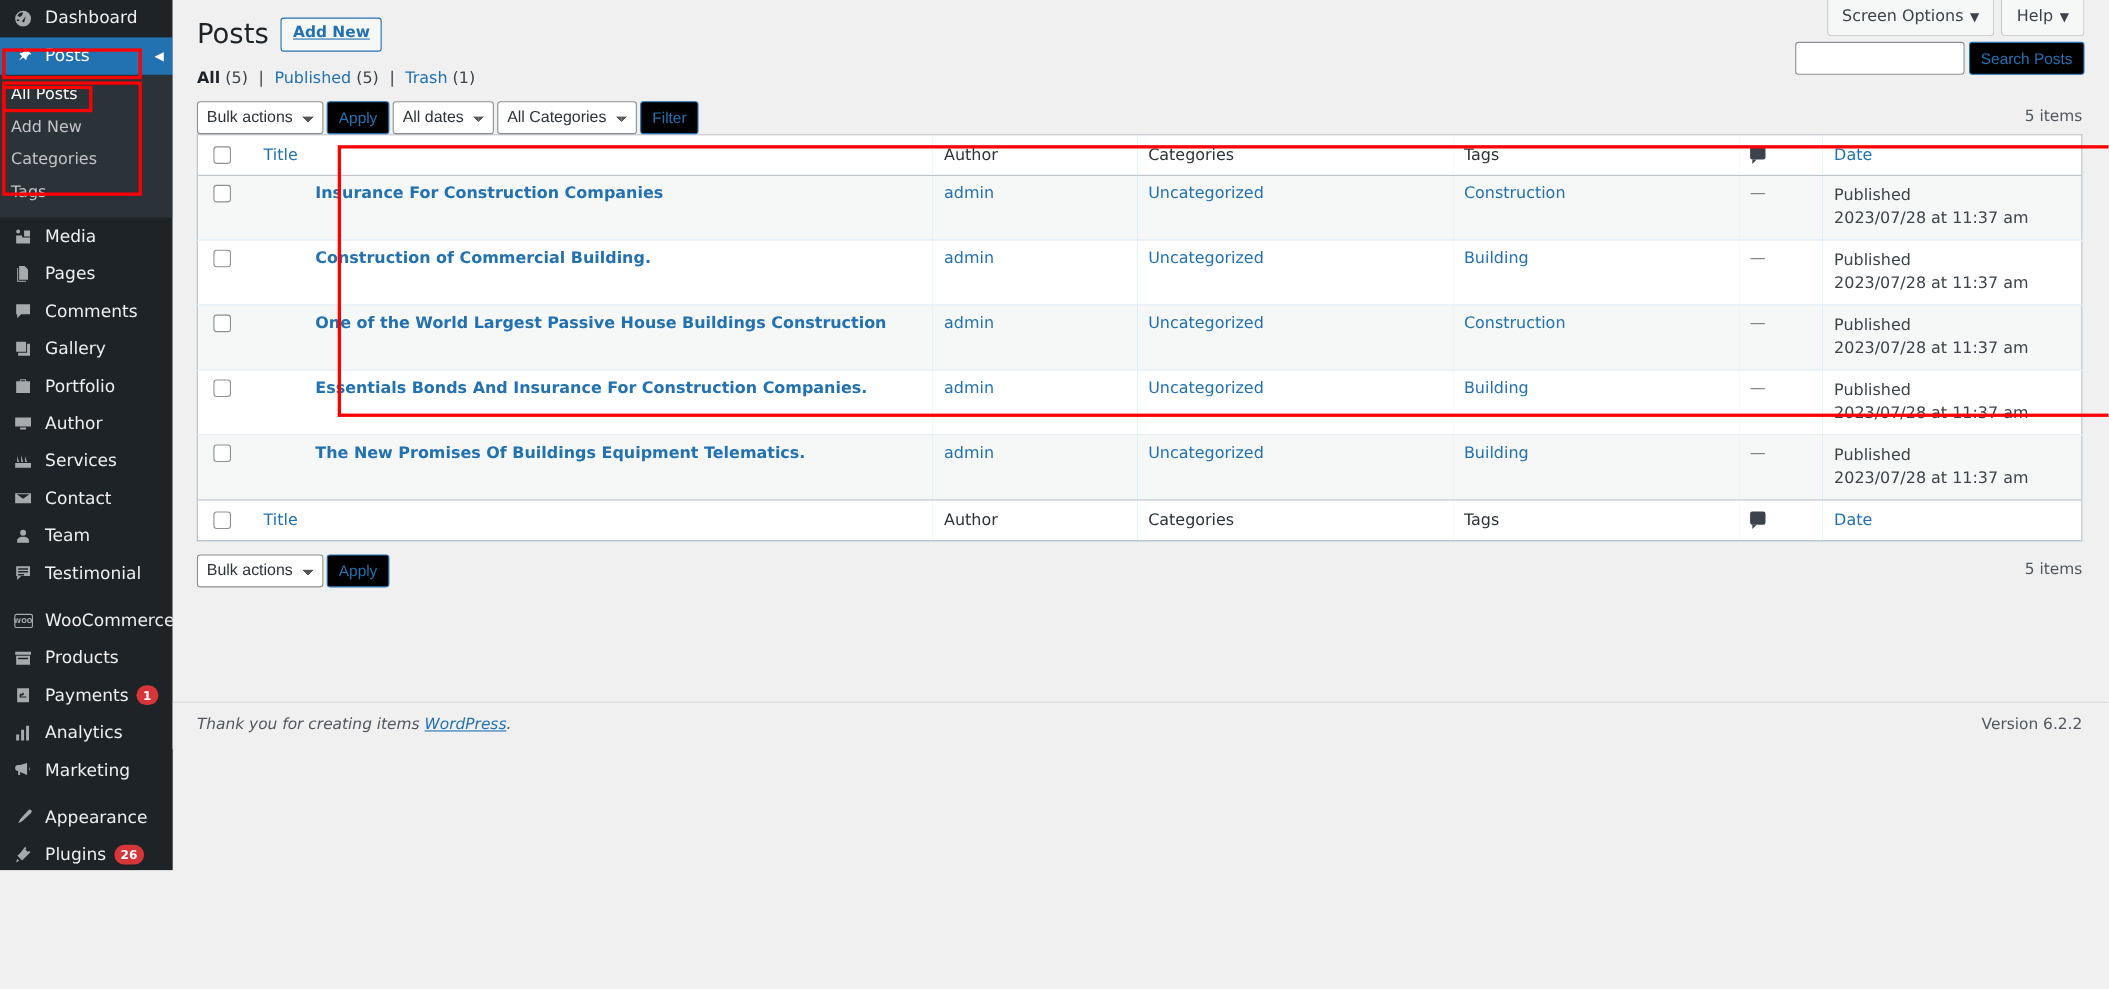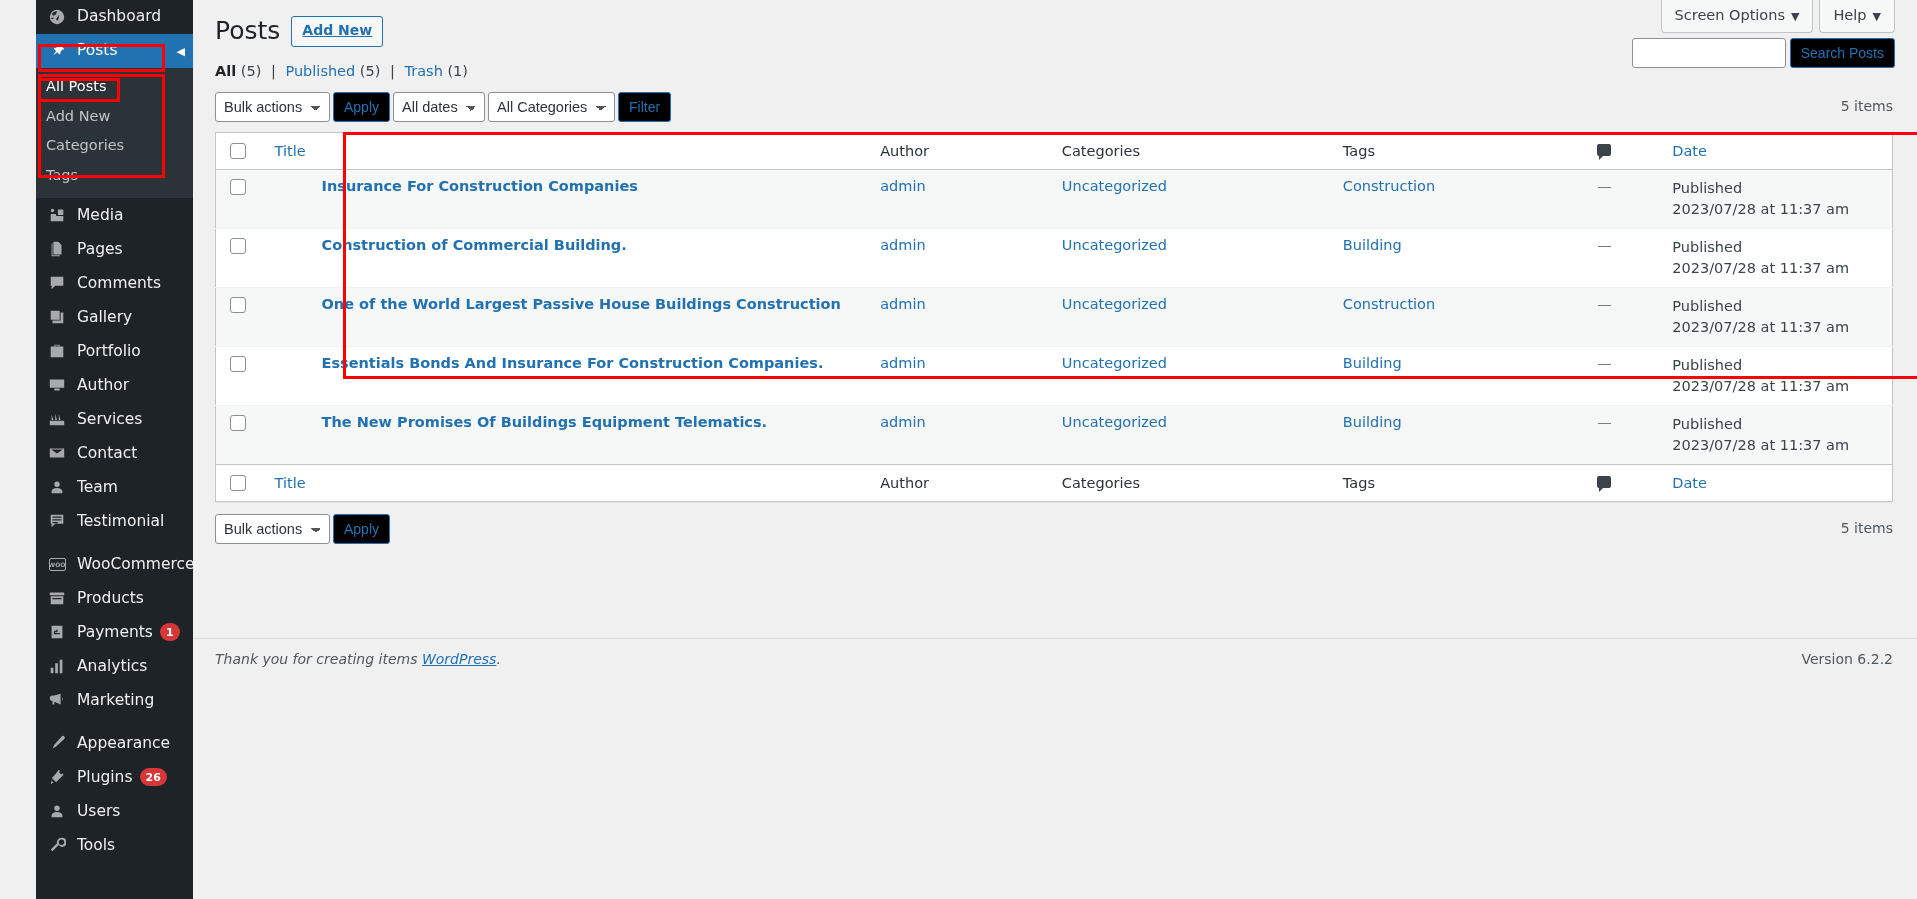--- a/index.html
+++ b/index.html
@@ -6,23 +6,23 @@
   html, body {
     width: 1917px; height: 899px;
     font-family: "DejaVu Sans", "Liberation Sans", sans-serif;
     background: #f0f0f1;
     overflow: hidden;
   }
   body { display: flex; }
 
   
   #sidebar {
-    width: 157px; min-width: 157px; height: 899px;
+    width: 157px; min-width: 157px; height: 791px;
     background: #1d2327; color: #f0f0f1;
-    position: relative; overflow: hidden; margin-left: 36px;
+    position: relative; overflow: hidden;
   }
   .menu-item {
     display: flex; align-items: center;
     height: 34px; padding-left: 10px;
     font-size: 15.5px; color: #f0f0f1;
     position: relative;
   }
   .menu-item .ic {
     width: 22px; min-width: 22px; height: 20px;
     display: flex; align-items: center; justify-content: center;
@@ -123,21 +123,21 @@
   }
   .items-count {
     position: absolute; right: 0; top: 6px;
     font-size: 14px; color: #50575e;
   }
 
   
   .wp-table {
     width: 100%; border-collapse: collapse;
     background: #7dd3fc; border: 1px solid #c3c4c7;
-    margin-top: 10px; font-size: 14.5px;
+    font-size: 14.5px;
     box-shadow: 0 1px 1px rgba(0,0,0,.04);
   }
   .wp-table th {
     text-align: left; font-weight: 400;
     color: #2c3338; padding: 9px 10px; height: 37px;
     border-bottom: 1px solid #c3c4c7;
     background: #fff;
   }
   .wp-table tfoot th { border-bottom: none; border-top: 1px solid #c3c4c7; }
   .wp-table th a, .col-sortable { color: #2271b1; text-decoration: none; }

